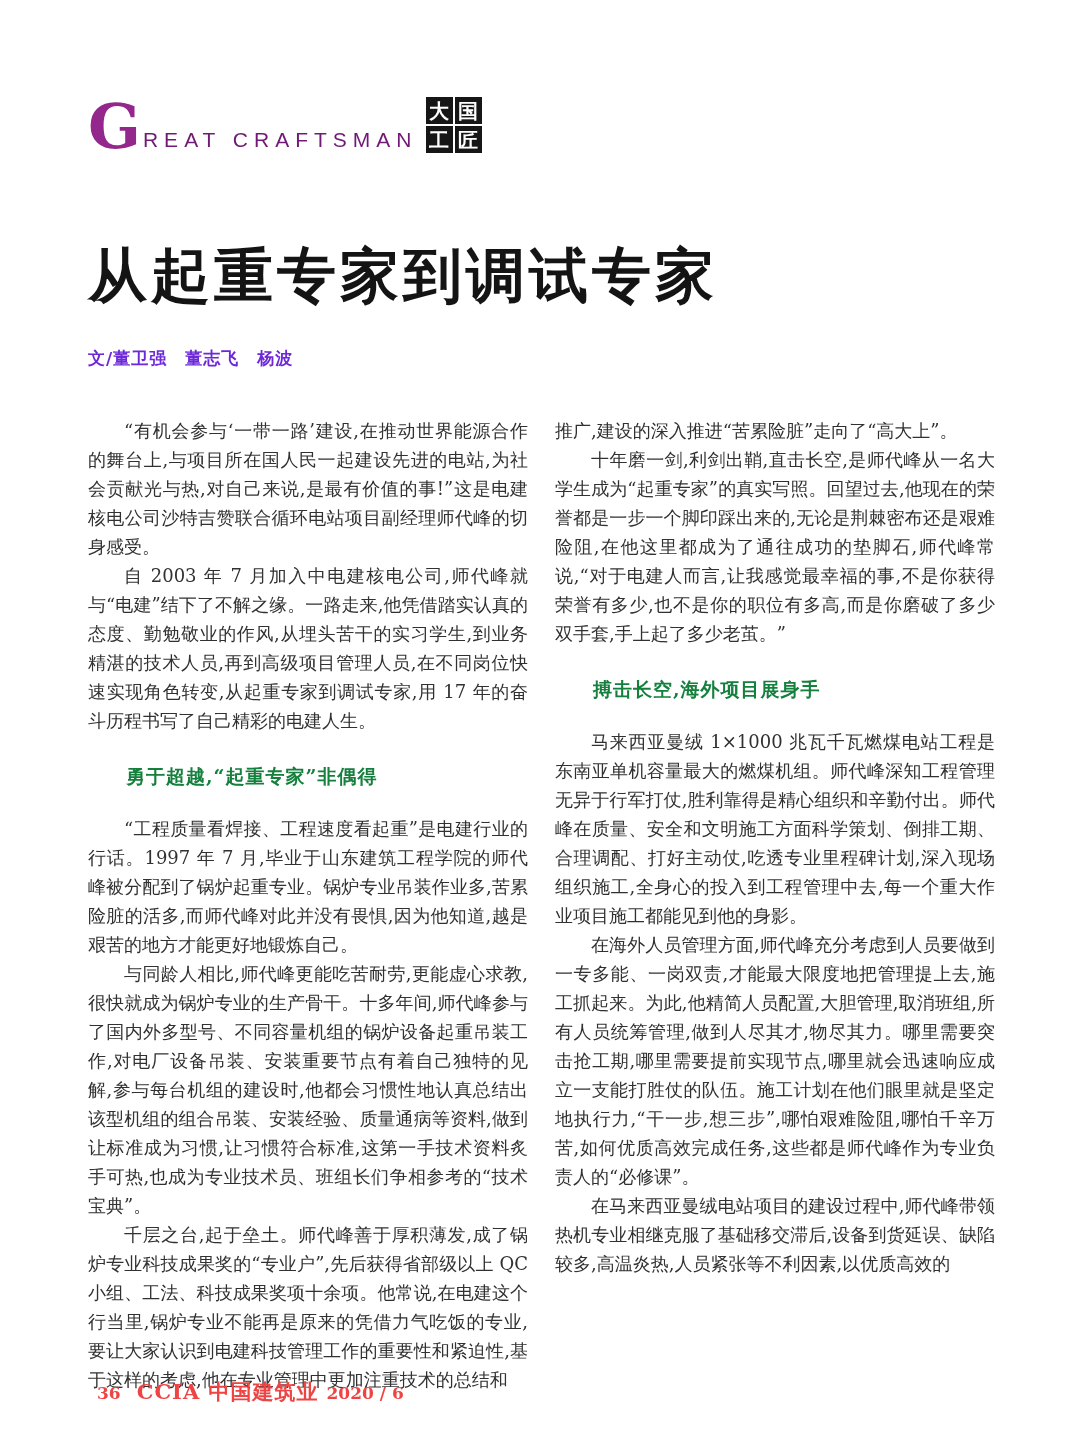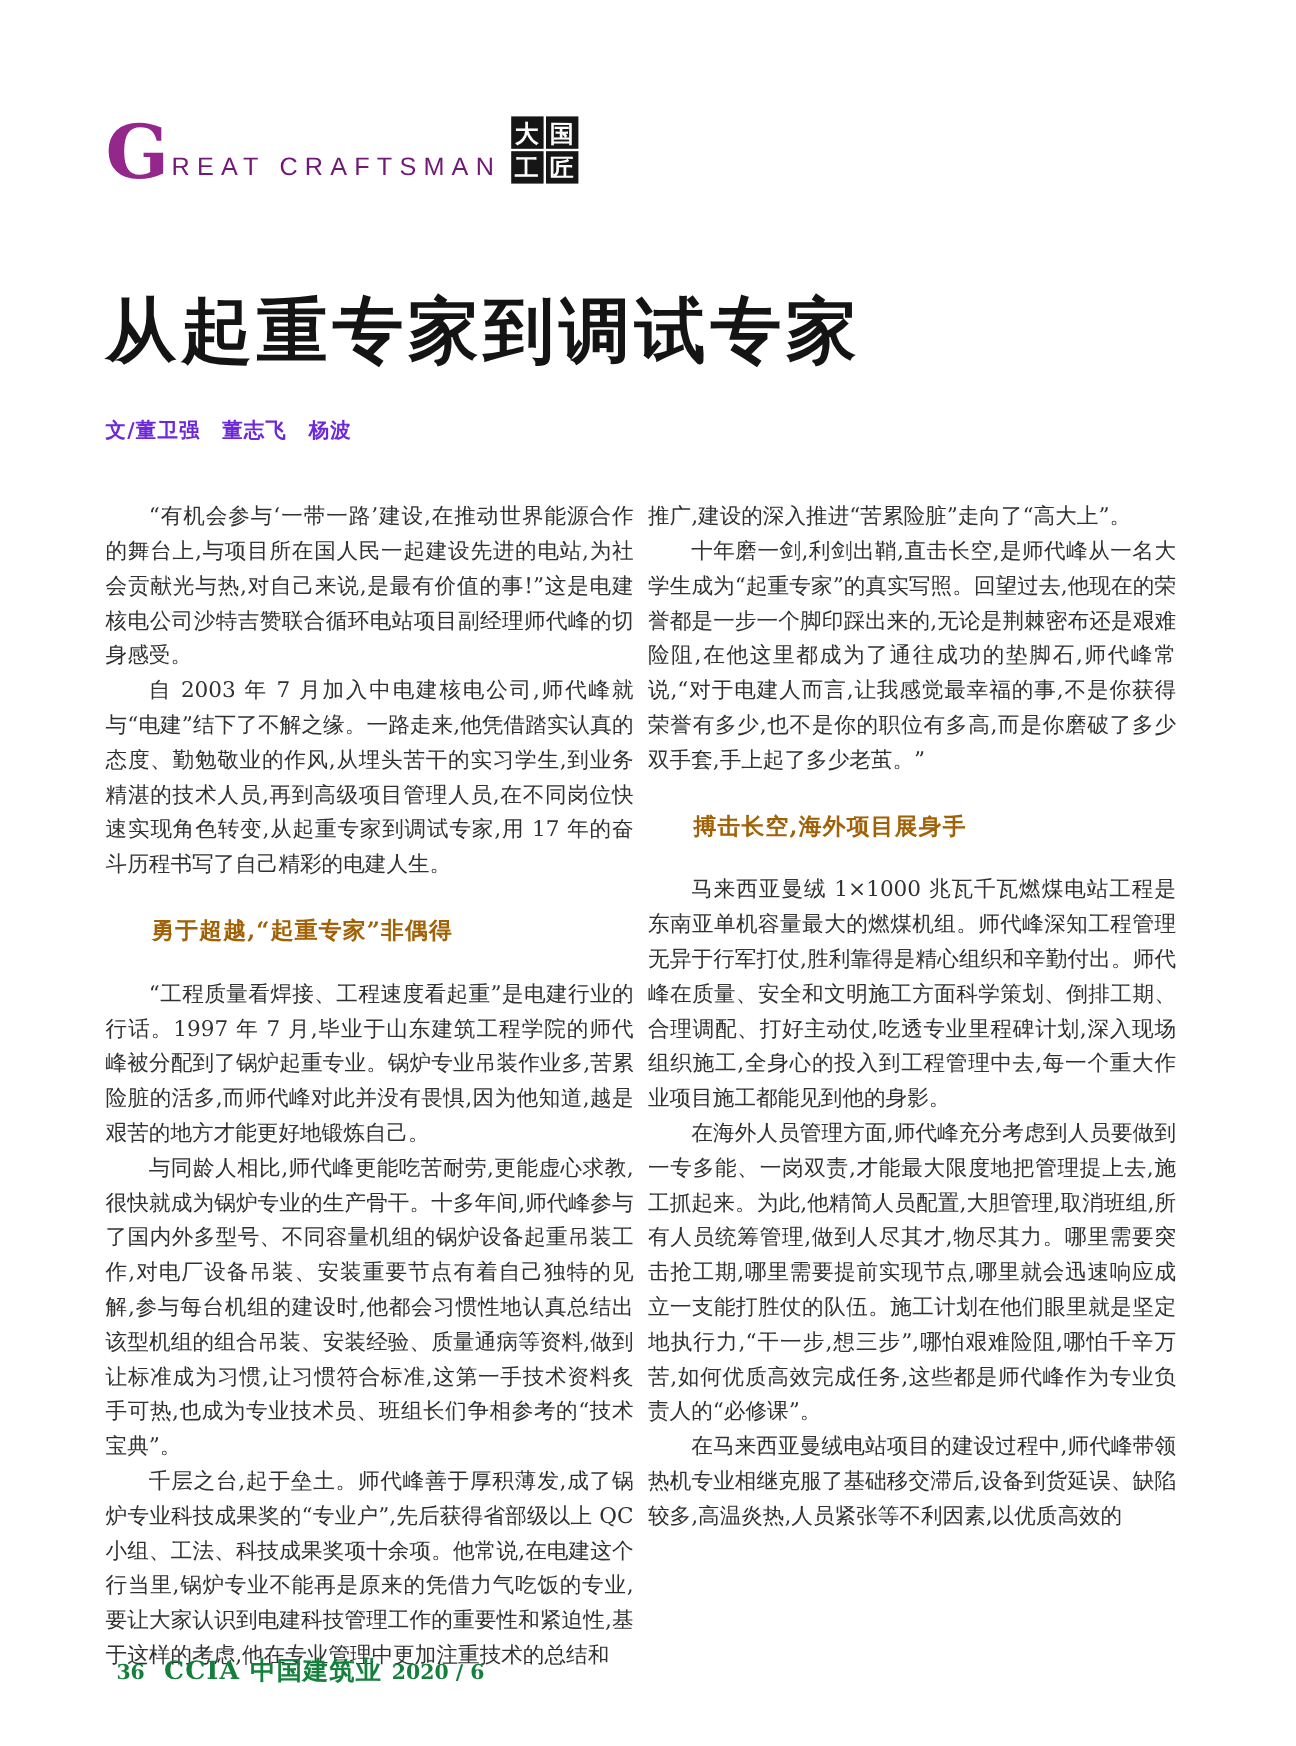--- a/index.html
+++ b/index.html
@@ -74,54 +74,54 @@
     font-size: 17px;
     font-weight: bold;
     letter-spacing: 1px;
     color: #6d28d9;
   }
 
   
   .columns {
     margin-top: 46px;
     display: flex;
-    gap: 12px;
+    gap: 27px;
   }
   .col {
     width: 440px;
     font-size: 18px;
     line-height: 29px;
     text-align: justify;
     text-justify: inter-ideograph;
     color: #313131;
   }
   .body-para {
     text-indent: 2em;
     word-break: break-all;
   }
   .body-para.no-indent { text-indent: 0; }
   .section-heading {
     font-size: 19px;
     font-weight: bold;
-    color: #a16207;
+    color: #15803d;
     text-indent: 2em;
     margin-top: 27px;
     margin-bottom: 23px;
     letter-spacing: 1px;
   }
 
   
   .footer {
     position: absolute;
     left: 97px;
     top: 1378px;
     display: flex;
     align-items: baseline;
     font-weight: bold;
-    color: #15803d;
+    color: #ef4444;
   }
   .footer .page-num {
     font-size: 17px;
     margin-right: 16px;
   }
   .footer .journal {
     font-size: 21px;
     letter-spacing: 1px;
     margin-right: 8px;
     text-align: center;

